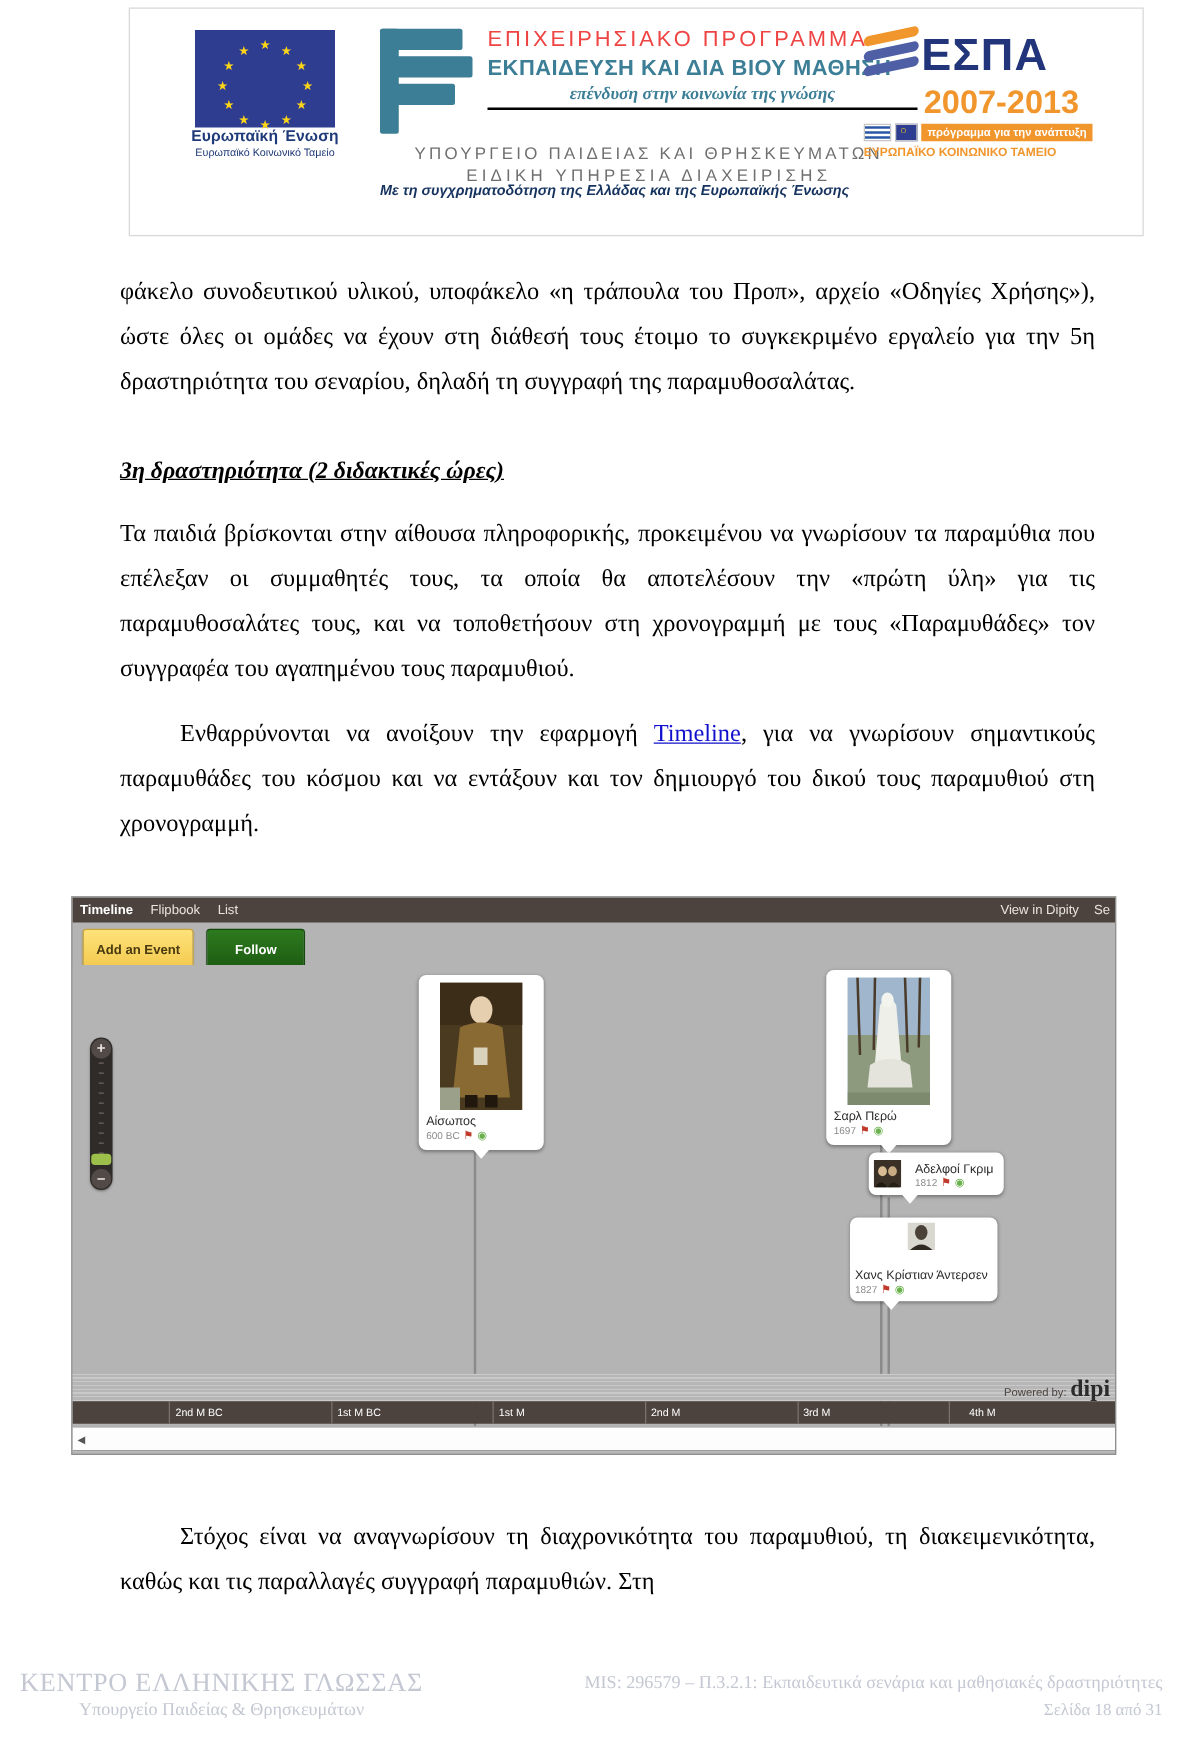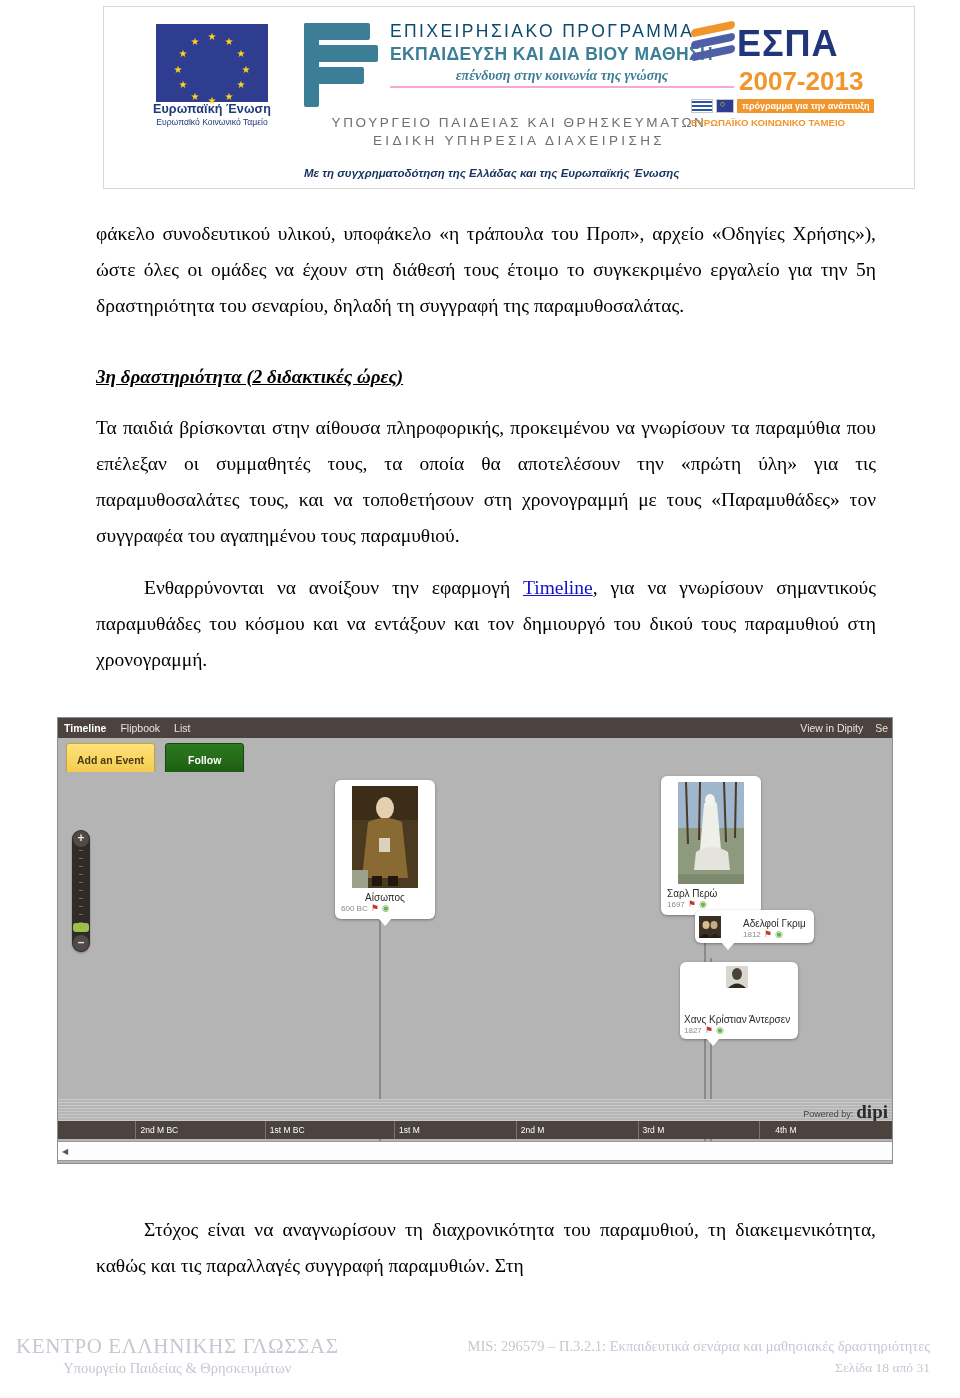--- a/index.html
+++ b/index.html
@@ -103,59 +103,59 @@
   .op-bookmark .b3 { top: 46px; width: 60px; height: 17px; }
   .op-bookmark .spine {
     position: absolute; left: 0; top: 2px; width: 15px; height: 84px;
     background: #3b7e96; border-radius: 2px;
   }
   .op-textcol { flex: 1; padding-left: 8px; }
   .op-l1 {
     font-family: "Liberation Sans", "DejaVu Sans", sans-serif;
     font-size: 17.5px;
     letter-spacing: 2.4px;
-    color: #0c4a6e;
+    color: #ef4444;
     white-space: nowrap;
   }
   .op-l2 {
     font-family: "Liberation Sans", "DejaVu Sans", sans-serif;
     font-weight: bold;
     font-size: 17.5px;
     letter-spacing: .4px;
     color: #3b7e96;
     white-space: nowrap;
     margin-top: 2px;
   }
   .op-l3 {
     font-family: "Liberation Serif", "DejaVu Serif", serif;
     font-style: italic;
     font-weight: bold;
     font-size: 14px;
     color: #3b7e96;
     margin-top: 3px;
     text-align: center;
-    border-bottom: 2px solid #f9a8d4;
+    border-bottom: 2px solid #000000;
     padding-bottom: 2px;
     white-space: nowrap;
   }
   .op-l4, .op-l5 {
     font-family: "Liberation Sans", "DejaVu Sans", sans-serif;
     font-size: 13.5px;
     letter-spacing: 2.6px;
     color: #6f6f6f;
     white-space: nowrap;
     margin-top: 6px;
     text-align: center;
   }
   .op-l5 { letter-spacing: 3.4px; margin-top: 3px; }
 
   .cofund {
     position: absolute;
     left: 200px;
-    top: 160px;
+    top: 140px;
     font-family: "Liberation Sans", "DejaVu Sans", sans-serif;
     font-weight: bold;
     font-style: italic;
     font-size: 11.5px;
     color: #16335f;
     white-space: nowrap;
   }
 
   
   .espa-block {
@@ -346,21 +346,21 @@
   .card .date {
     font-size: 8px; color: #8a8a8a; display: flex; align-items: center; gap: 3px;
   }
   .pin { color: #c0392b; font-size: 9px; }
   .cmt { color: #6ab04c; font-size: 9px; }
   .card .tail {
     position: absolute; left: 50%; bottom: -7px; margin-left: -7px;
     width: 0; height: 0; border-left: 7px solid transparent;
     border-right: 7px solid transparent; border-top: 8px solid #ffffff;
   }
-  .card.small { padding: 4px 8px 4px 4px; display: flex; gap: 22px; align-items: center;}
+  .card.small { padding: 4px 8px 4px 4px; display: flex; gap: 11px; align-items: center; margin-top: 12px;}
   .card.small .thumb-sm { width: 22px; height: 22px; flex: 0 0 22px; }
   .card.small .tail { left: 26px; margin-left: 0; }
 
   .powered {
     position: absolute; right: 4px; bottom: 44px;
     font-size: 9px; color: #4c433f; display: flex; align-items: flex-end; gap: 3px;
   }
   .powered .dipity {
     font-family: "Liberation Serif", "DejaVu Serif", serif;
     font-weight: bold; font-size: 19px; line-height: 15px; color: #2b2b2b;
@@ -537,21 +537,21 @@
           <i></i>
       </span>
       <span class="zoom-handle"></span>
       <span class="zoom-minus">–</span>
     </div>
 
     <div class="evline" style="left:321px; top:138px; height:240px;"></div>
     <div class="evline" style="left:646px; top:132px; height:246px;"></div>
     <div class="evline" style="left:652px; top:186px; height:192px;"></div>
 
-    <div class="card" style="left:277px; top:8px; width:88px;text-align:center;">
+    <div class="card" style="left:277px; top:8px; width:88px;">
       <svg class="thumb-lg" viewBox="0 0 66 102">
         <rect width="66" height="102" fill="#4a3a20"></rect>
         <rect x="0" y="0" width="66" height="34" fill="#3b2d18"></rect>
         <ellipse cx="33" cy="22" rx="9" ry="11" fill="#e6cfae"></ellipse>
         <path d="M16 36 q17 -8 34 0 l6 56 h-46 z" fill="#8a6a33"></path>
         <rect x="27" y="52" width="11" height="14" fill="#d9d2bd"></rect>
         <rect x="20" y="90" width="10" height="10" fill="#20170d"></rect>
         <rect x="36" y="90" width="10" height="10" fill="#20170d"></rect>
         <rect x="0" y="84" width="16" height="18" fill="#9aa08a"></rect>
       </svg>

